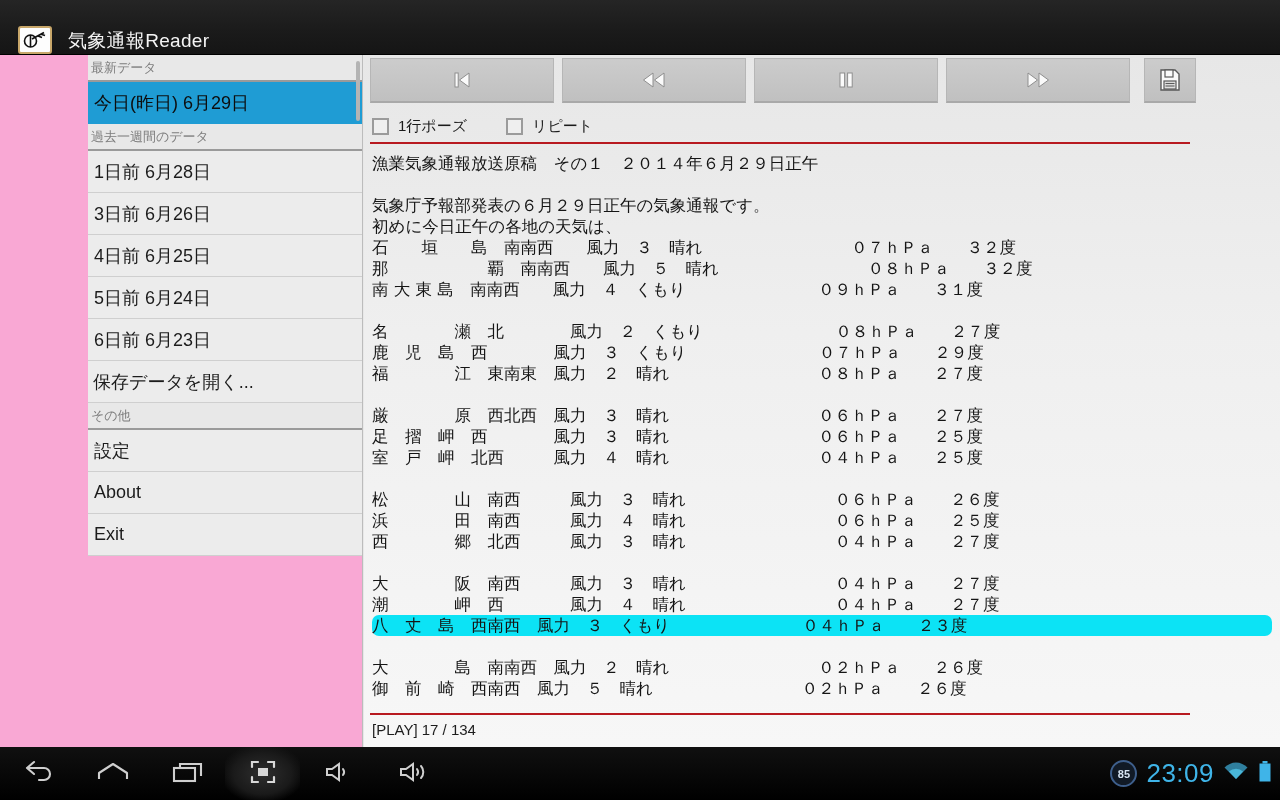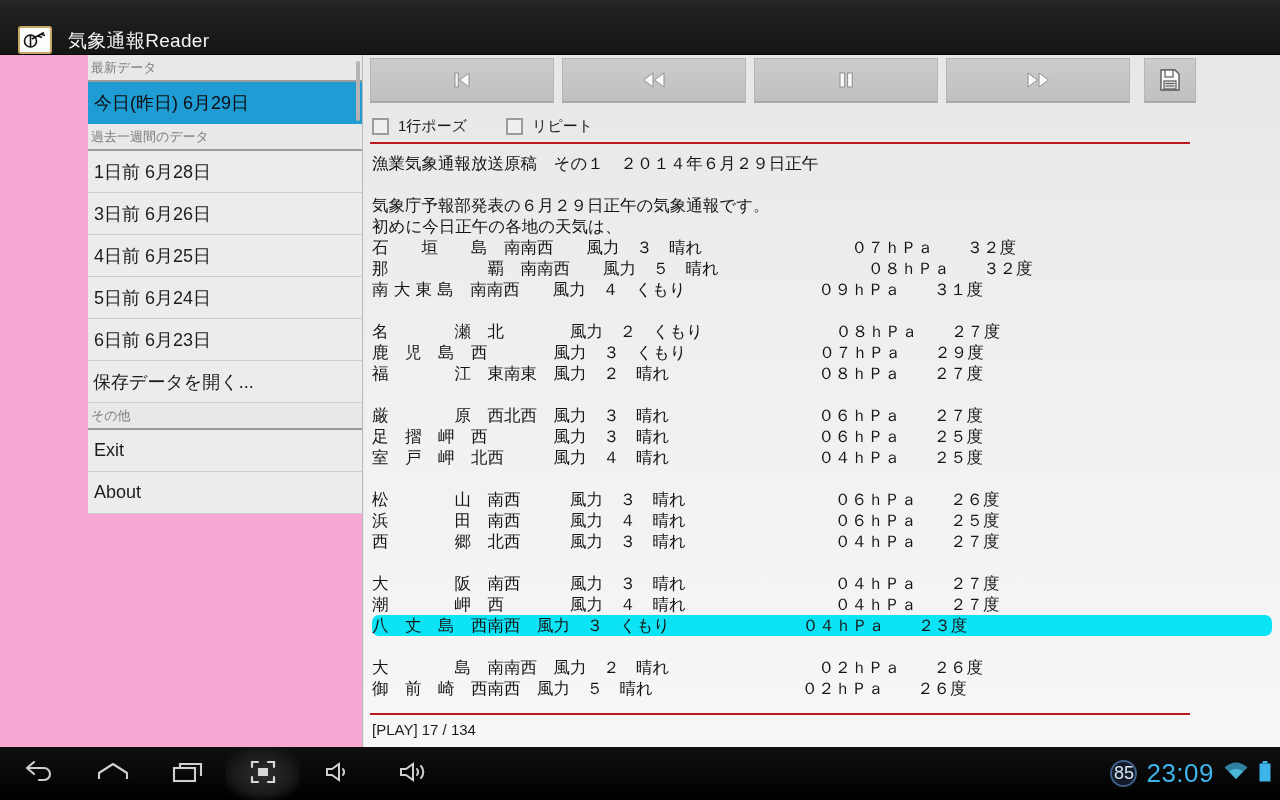--- a/index.html
+++ b/index.html
@@ -106,21 +106,21 @@
   }
   .nav-btn.focus { background:radial-gradient(ellipse at center, #2e2e2e 0%, #1a1a1a 55%, rgba(0,0,0,0) 80%); }
   .nav-right {
     position:absolute; right:8px; top:0; height:53px;
     display:flex; align-items:center; gap:9px;
   }
   .batt-circle {
     width:27px; height:27px; border-radius:50%;
     border:2px solid #3e5f8c; background:#111a26;
     display:flex; align-items:center; justify-content:center;
-    font-size:18px; color:#d7e4f2; font-weight:normal;
+    font-size:11px; color:#d7e4f2; font-weight:bold;
   }
   .clock { font-size:26px; color:#3fb4e8; letter-spacing:.5px; }
 </style>
 </head>
 <body>
 
 <div id="app">
 
   <div class="actionbar">
     <div class="app-icon">
@@ -158,24 +158,27 @@
       </div>
       <div class="sb-item">
         <span>6日前 6月23日</span>
       </div>
       <div class="sb-item flush">
         <span>保存データを開く...</span>
       </div>
 
       <div class="sb-header">その他</div>
       <div class="sb-item">
+        <span>設定</span>
+      </div>
+      <div class="sb-item">
+        <span>About</span>
+      </div>
+      <div class="sb-item">
         <span>Exit</span>
-      </div>
-      <div class="sb-item">
-        <span>About</span>
       </div>
     </div>
     <div class="sb-scroll"></div>
   </div>
 
   <div class="main">
 
     <div class="toolbar">
 
       <div class="tbtn" style="left:0; width:184px;">

